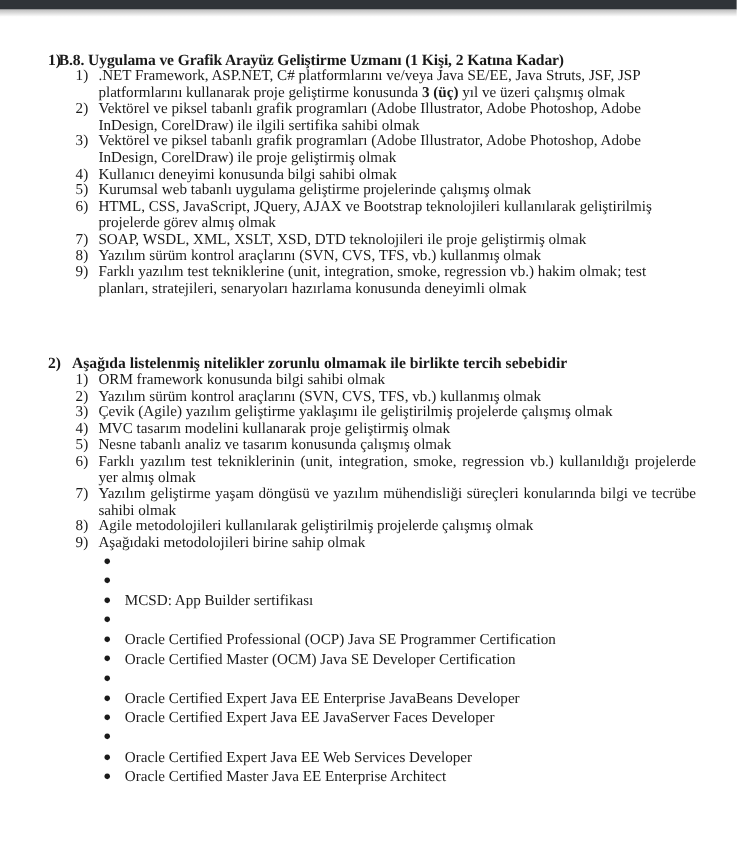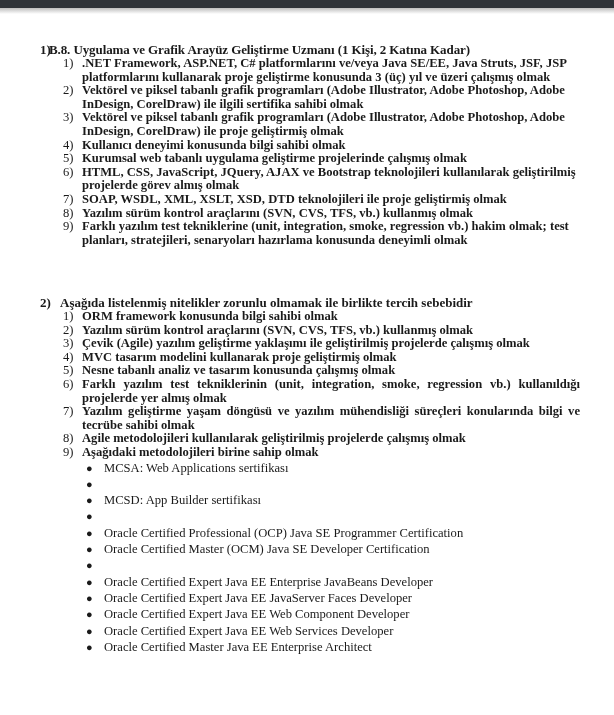--- a/index.html
+++ b/index.html
@@ -28,21 +28,21 @@
   .section-head {
     font-size: 13px; font-weight: bold; line-height: 14px;
     display: flex; white-space: nowrap;
   }
   .section-head .num { width: 20px; }
   ol.items { list-style: none; margin: 0; padding: 0 0 0 23px; }
   ol.items li {
     display: flex; font-size: 12.6px; line-height: 13.6px;
   }
   ol.items li .inum { width: 19px; flex: none; }
-  ol.items li .itext { flex: 1; font-weight: bold; }
+  ol.items li .itext { flex: 1; }
   .justify { text-align: justify; }
   ul.certs { list-style: none; margin: 0; padding: 0 0 0 46px; }
   ul.certs li {
     display: flex; font-size: 12.6px; line-height: 16.3px; white-space: nowrap;
   }
   ul.certs li .bullet { width: 18px; flex: none; font-size: 11px; }
 </style>
 </head>
 <body>
 
@@ -134,21 +134,20 @@
         <span class="itext">Agile metodolojileri kullanılarak geliştirilmiş projelerde çalışmış olmak</span>
       </li>
     <li>
         <span class="inum">9)</span>
         <span class="itext">Aşağıdaki metodolojileri birine sahip olmak</span>
       </li>
   </ol>
   <ul class="certs">
     <li>
         <span class="bullet">●</span>
-        <span>MCSA: Web Applications sertifikası</span>
       </li>
     <li>
         <span class="bullet">●</span>
       </li>
     <li>
         <span class="bullet">●</span>
         <span>MCSD: App Builder sertifikası</span>
       </li>
     <li>
         <span class="bullet">●</span>
@@ -167,21 +166,20 @@
     <li>
         <span class="bullet">●</span>
         <span>Oracle Certified Expert Java EE Enterprise JavaBeans Developer</span>
       </li>
     <li>
         <span class="bullet">●</span>
         <span>Oracle Certified Expert Java EE JavaServer Faces Developer</span>
       </li>
     <li>
         <span class="bullet">●</span>
-        <span>Oracle Certified Expert Java EE Web Component Developer</span>
       </li>
     <li>
         <span class="bullet">●</span>
         <span>Oracle Certified Expert Java EE Web Services Developer</span>
       </li>
     <li>
         <span class="bullet">●</span>
         <span>Oracle Certified Master Java EE Enterprise Architect</span>
       </li>
   </ul>

